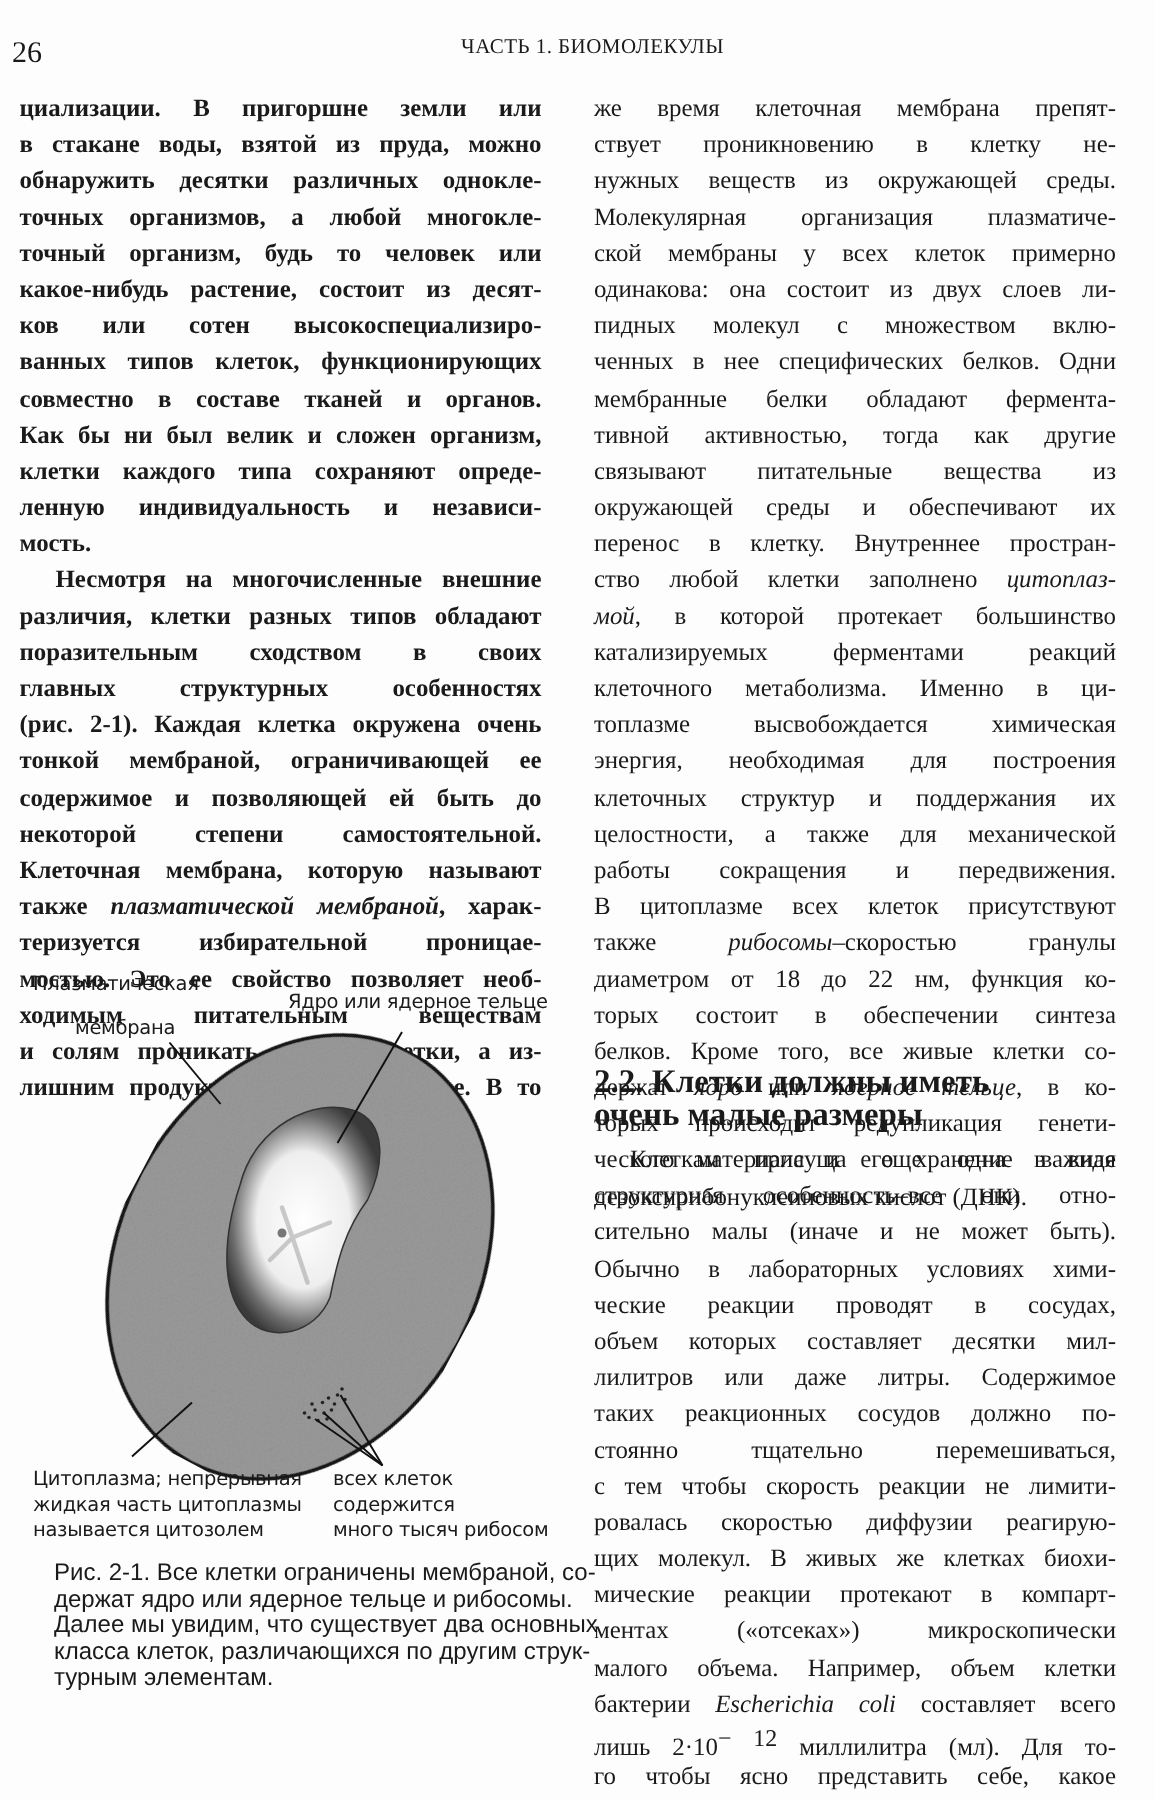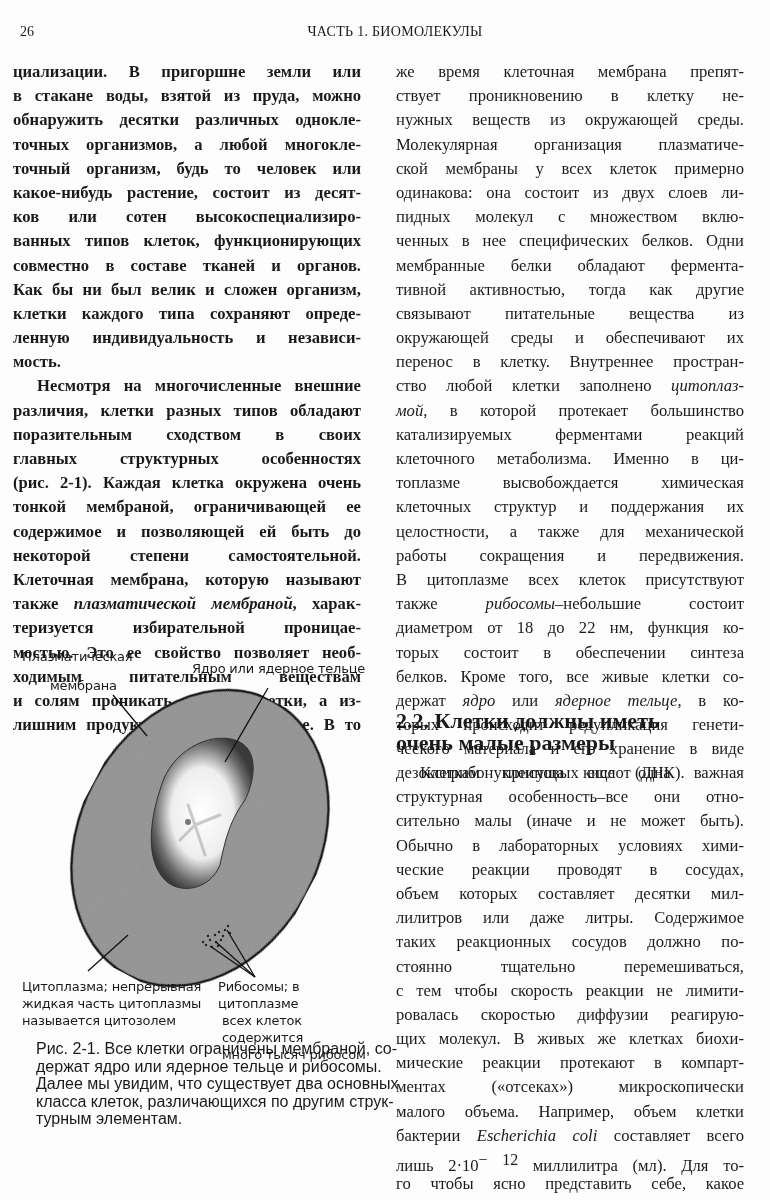--- a/index.html
+++ b/index.html
@@ -1,20 +1,20 @@
 <!DOCTYPE html>
 <html><head>
 <meta charset="utf-8">
 <style>
   html, body { margin: 0; padding: 0; background: #fdfdfd; }
   body {
     width: 770px; height: 1200px; position: relative; overflow: hidden;
     font-family: "Liberation Serif", "DejaVu Serif", serif; color: #1a1a1a;
   }
-  .page-number { position: absolute; left: 20px; top: 24px; font-size: 14px; }
+  .page-number { position: absolute; left: 8px; top: 24px; font-size: 20px; }
   .running-head { position: absolute; left: 0; right: 0; top: 24px; text-align: center; font-size: 14px; letter-spacing: 0.3px; padding-left: 20px; }
   .col { position: absolute; font-size: 16.6px; line-height: 24.2px; }
   .col-left { left: 13px; top: 60px; width: 348px; font-weight: bold; }
   .col-right { left: 396px; top: 60px; width: 348px; }
   .line { display: block; white-space: nowrap; text-align: justify; text-align-last: justify; height: 24.2px; }
   .line.last { text-align-last: left; }
   .line.indent { padding-left: 24px; }
   .line em { font-style: italic; }
   .heading { position: absolute; left: 396px; top: 710px; width: 348px; font-weight: bold; font-size: 22px; line-height: 22px; }
   .col-right-2 { left: 396px; top: 761px; }
@@ -73,25 +73,26 @@
   <span class="line">мембранные белки обладают фермента-</span>
   <span class="line">тивной активностью, тогда как другие</span>
   <span class="line">связывают питательные вещества из</span>
   <span class="line">окружающей среды и обеспечивают их</span>
   <span class="line">перенос в клетку. Внутреннее простран-</span>
   <span class="line"><span>ство любой клетки заполнено </span><em>цитоплаз-</em></span>
   <span class="line"><em>мой</em><span>, в которой протекает большинство</span></span>
   <span class="line">катализируемых ферментами реакций</span>
   <span class="line">клеточного метаболизма. Именно в ци-</span>
   <span class="line">топлазме высвобождается химическая</span>
+  <span class="line">энергия, необходимая для построения</span>
   <span class="line">клеточных структур и поддержания их</span>
   <span class="line">целостности, а также для механической</span>
   <span class="line">работы сокращения и передвижения.</span>
   <span class="line">В цитоплазме всех клеток присутствуют</span>
-  <span class="line"><span>также </span><em>рибосомы</em><span>–небольшие состоит</span></span>
+  <span class="line"><span>также </span><em>рибосомы</em><span>–скоростью гранулы</span></span>
   <span class="line">диаметром от 18 до 22 нм, функция ко-</span>
   <span class="line">торых состоит в обеспечении синтеза</span>
   <span class="line">белков. Кроме того, все живые клетки со-</span>
   <span class="line"><span>держат </span><em>ядро</em><span> или </span><em>ядерное тельце</em><span>, в ко-</span></span>
   <span class="line">торых происходит редупликация генети-</span>
   <span class="line">ческого материала и его хранение в виде</span>
   <span class="line last">дезоксирибонуклеиновых кислот (ДНК).</span>
 </div>
 
 <div class="heading">
@@ -181,21 +182,20 @@
     <div>Плазматическая</div>
     <div style="padding-left:28px;margin-top:12px;">мембрана</div>
   </div>
   <div class="fig-label" style="left:172px;top:20px;">Ядро или ядерное тельце</div>
   <div class="fig-label" style="left:2px;top:338px;">
     <div>Цитоплазма; непрерывная</div>
     <div>жидкая часть цитоплазмы</div>
     <div>называется цитозолем</div>
   </div>
   <div class="fig-label" style="left:198px;top:338px;">
-    <div>Рибосомы; в цитоплазме</div>
     <div style="padding-left:4px;">всех клеток содержится</div>
     <div style="padding-left:4px;">много тысяч рибосом</div>
   </div>
 </div>
 
 <div class="caption">
   <span>Рис. 2-1. Все клетки ограничены мембраной, со-</span>
   <span>держат ядро или ядерное тельце и рибосомы.</span>
   <span>Далее мы увидим, что существует два основных</span>
   <span>класса клеток, различающихся по другим струк-</span>

